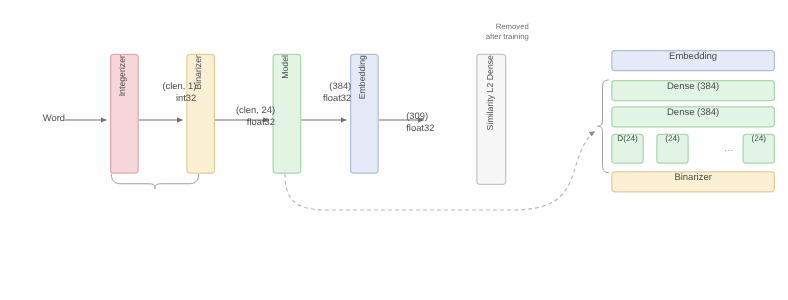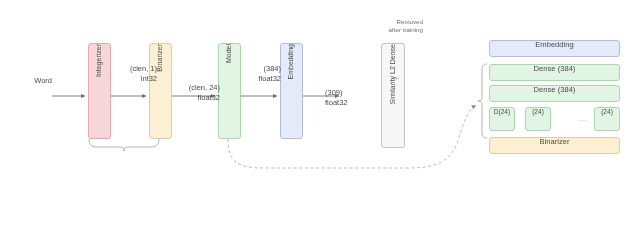--- a/index.html
+++ b/index.html
@@ -92,21 +92,21 @@
       <path d="M228,139 C228,160 236,168 262,168 L408,168 C440,168 452,160 459,138
                C463,124 468,110 476,105" marker-end="url(#arrow-d)"></path>
     </g>
 
     <g stroke="#9e9e9e" stroke-width="0.8" fill="none">
       <path d="M487,64 C483,64 482,66 482,70 L482,96 C482,100 481,101 478,101
                C481,101 482,102 482,106 L482,132 C482,136 483,138 487,138"></path>
     </g>
   </svg>
 
-  <div class="label" style="left:14px; top:76px; width:38px;">Word</div>
+  <div class="label" style="left:14px; top:90px; width:38px;">Word</div>
 
   <div class="node vnode" style="left:88px; top:43px; width:23px; height:96px; background:#f7d6d9; border-color:#e3a8af;">
     <span>Integerizer</span>
   </div>
 
   <div class="node vnode" style="left:149px; top:43px; width:23px; height:96px; background:#fcf0d4; border-color:#e0cd9a;">
     <span>Binarizer</span>
   </div>
 
   <div class="node vnode" style="left:218px; top:43px; width:23px; height:96px; background:#e2f4e3; border-color:#a9d6ad;">

